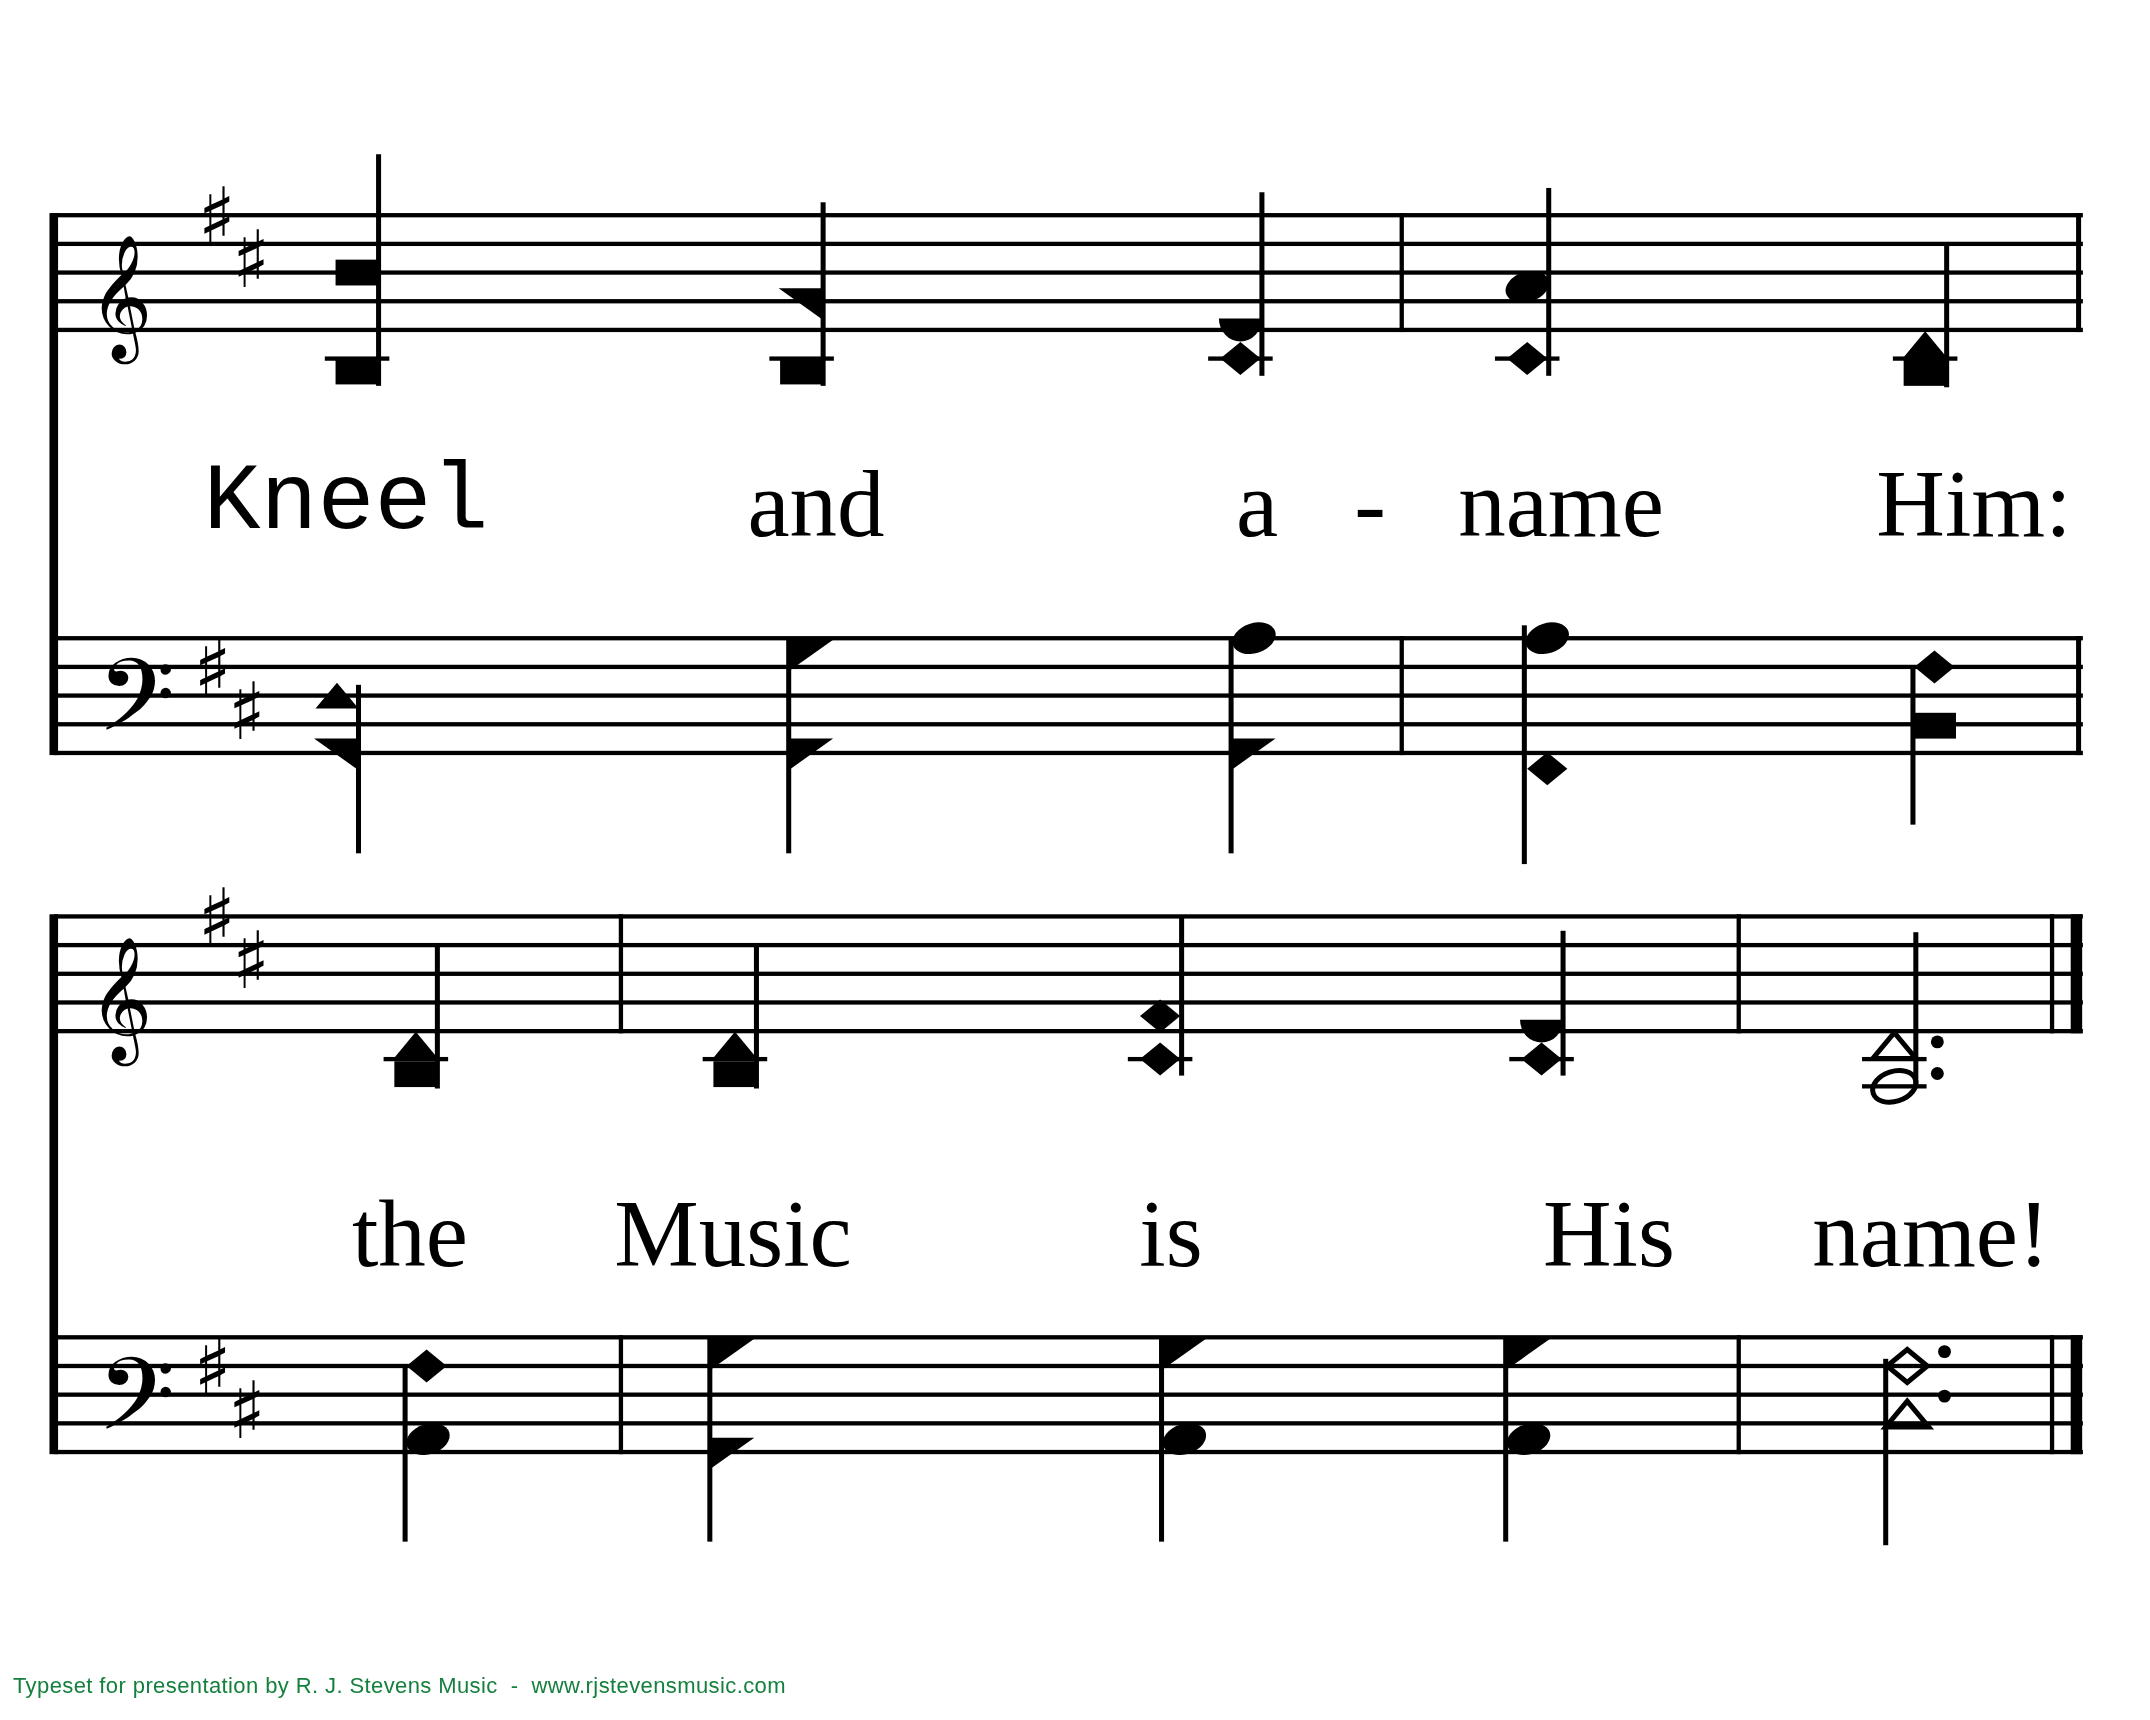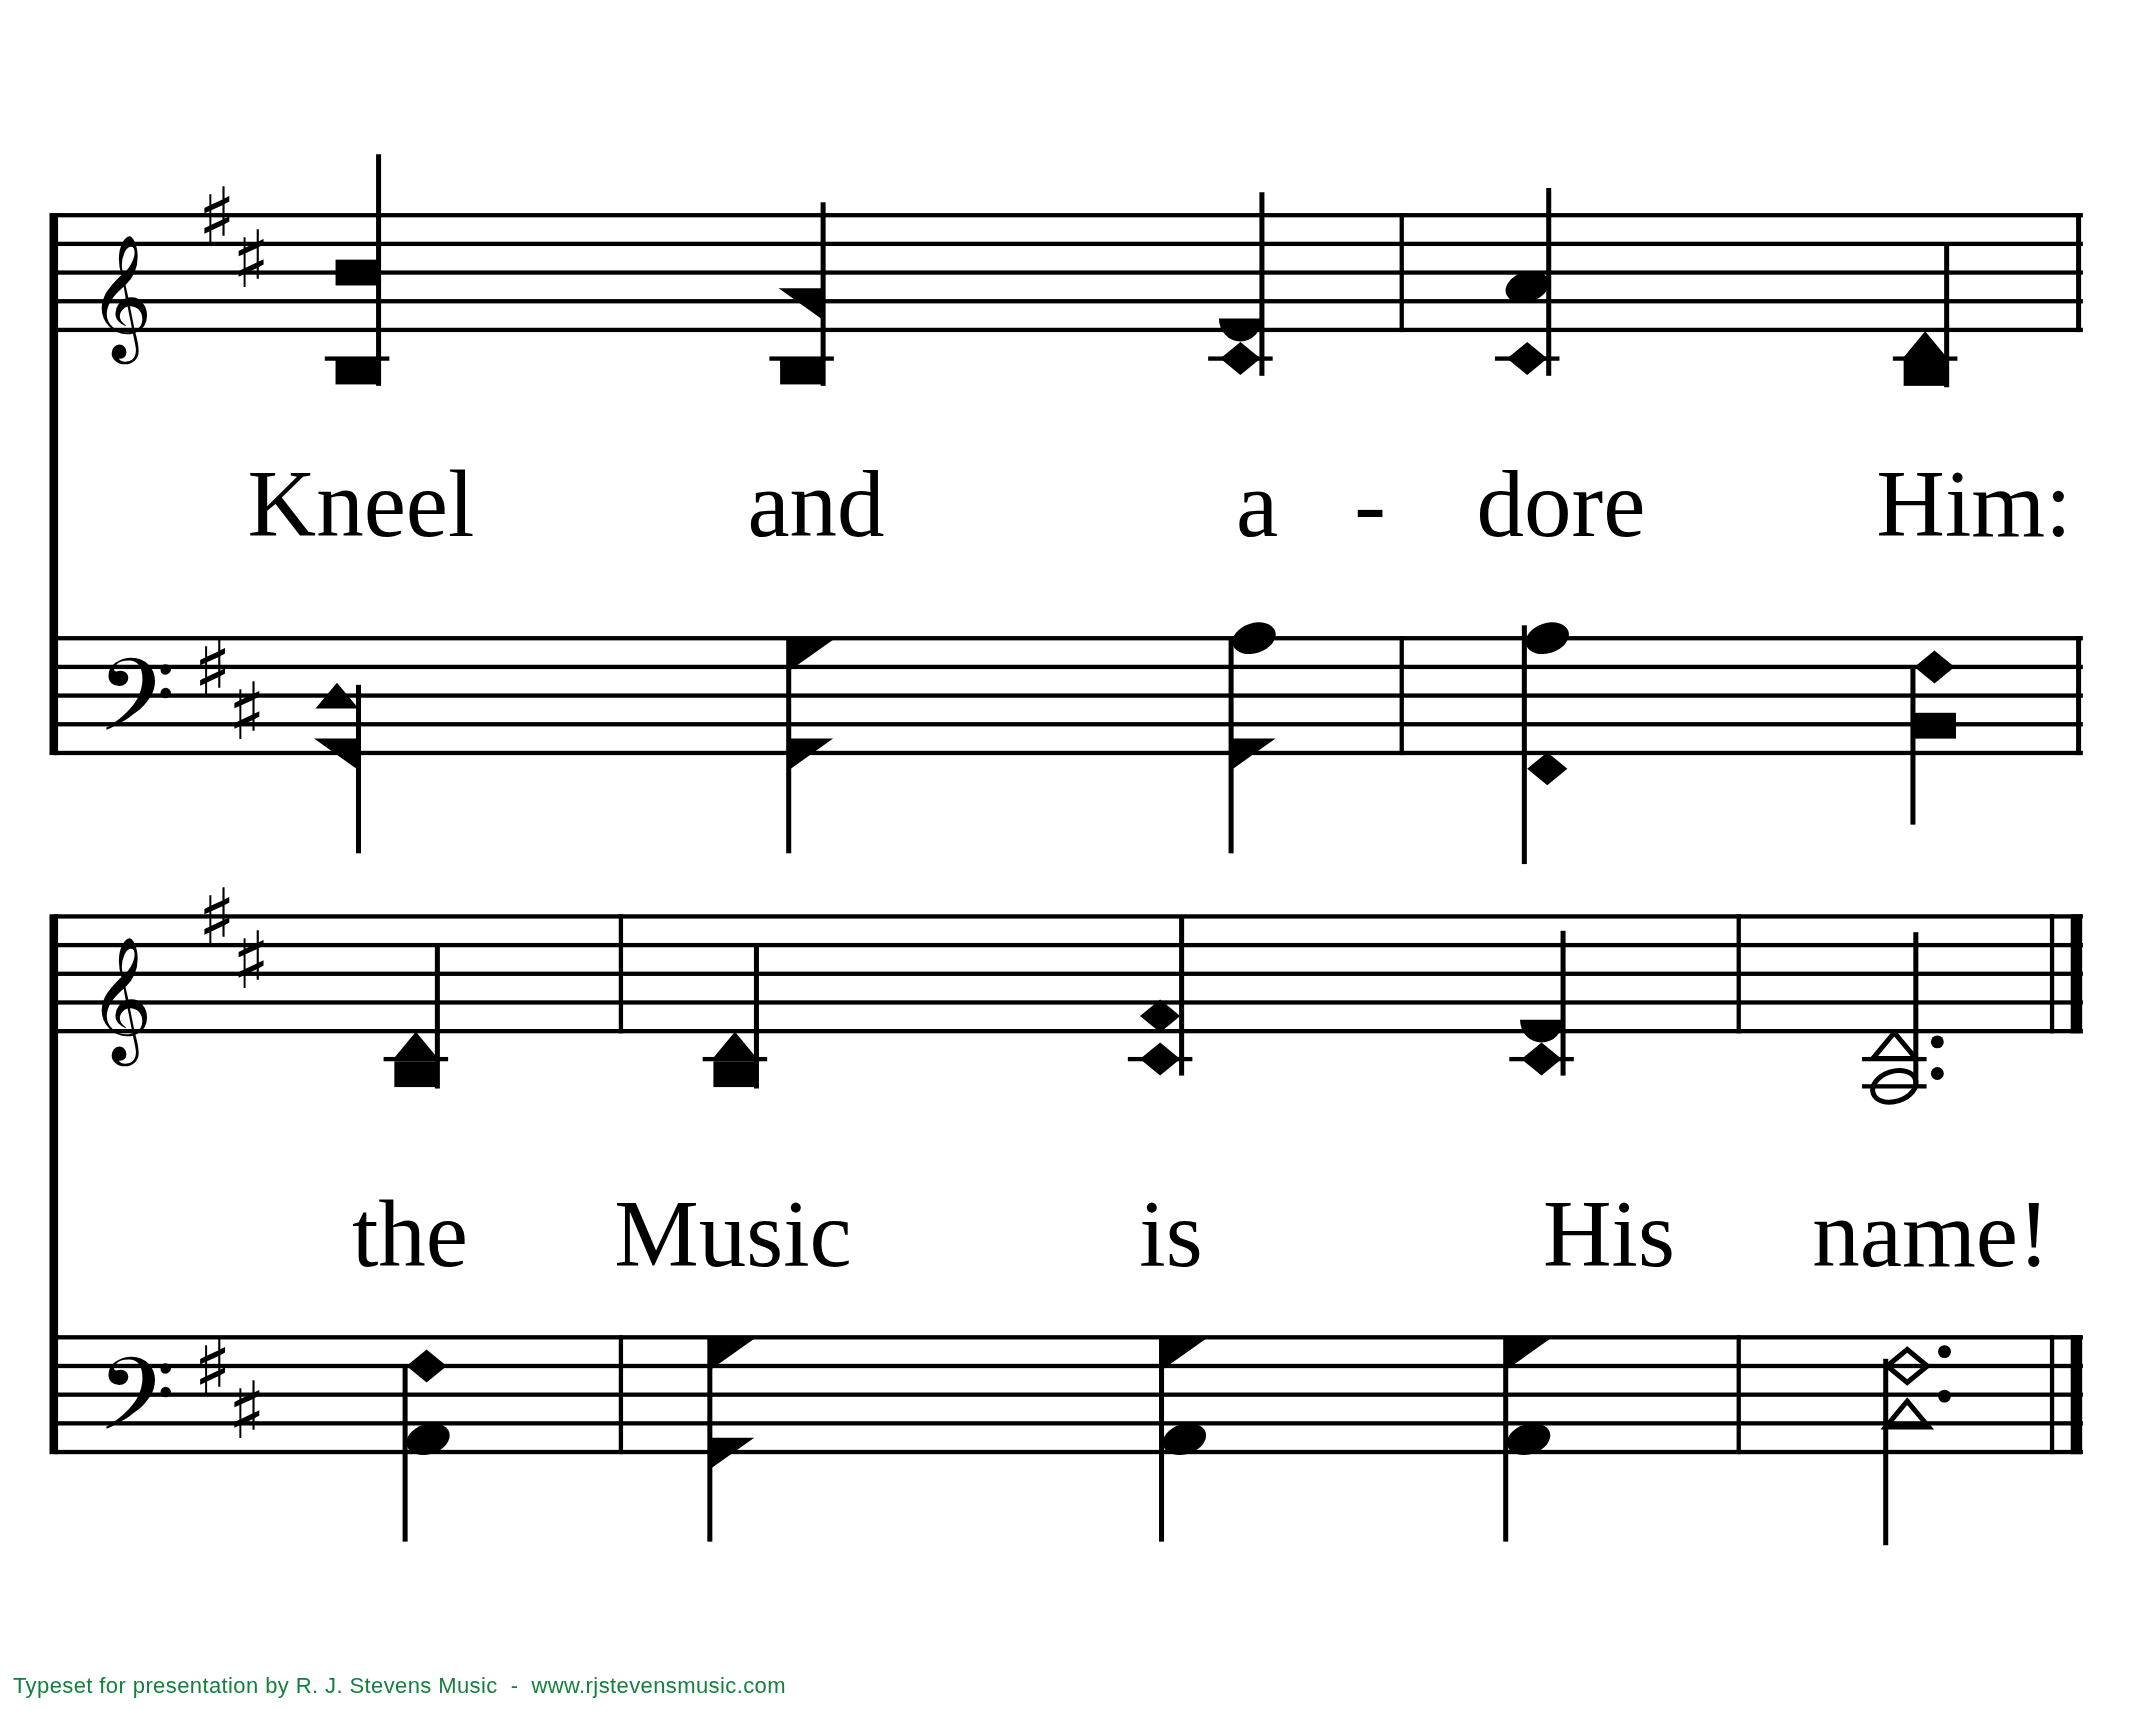--- a/index.html
+++ b/index.html
@@ -134,25 +134,25 @@
       <text x="350" y="400" text-anchor="middle" fill="#000000" font-family="&quot;DejaVu Sans&quot;, sans-serif" font-size="110" font-weight="bold">♯</text>
       <text x="296" y="970" text-anchor="middle" fill="#000000" font-family="&quot;DejaVu Sans&quot;, sans-serif" font-size="110" font-weight="bold">♯</text>
       <text x="344" y="1030" text-anchor="middle" fill="#000000" font-family="&quot;DejaVu Sans&quot;, sans-serif" font-size="110" font-weight="bold">♯</text>
       <text x="302" y="1318" text-anchor="middle" fill="#000000" font-family="&quot;DejaVu Sans&quot;, sans-serif" font-size="110" font-weight="bold">♯</text>
       <text x="350" y="1378" text-anchor="middle" fill="#000000" font-family="&quot;DejaVu Sans&quot;, sans-serif" font-size="110" font-weight="bold">♯</text>
       <text x="296" y="1945" text-anchor="middle" fill="#000000" font-family="&quot;DejaVu Sans&quot;, sans-serif" font-size="110" font-weight="bold">♯</text>
       <text x="344" y="2005" text-anchor="middle" fill="#000000" font-family="&quot;DejaVu Sans&quot;, sans-serif" font-size="110" font-weight="bold">♯</text>
     </svg>
 
   <div class="lyrics-line" id="lyrics-line-1">
-      <span class="lyric-word" style="left: 361px; top: 449px;">Kneel</span>
+      <span class="lyric-word" style="left: 346px; top: 449px; font-family: Liberation Mono, monospace;">Kneel</span>
       <span class="lyric-word" style="left: 816px; top: 449px;">and</span>
       <span class="lyric-word" style="left: 1257px; top: 449px;">a</span>
       <span class="lyric-word" style="left: 1370px; top: 449px;">-</span>
-      <span class="lyric-word" style="left: 1561px; top: 449px;">dore</span>
+      <span class="lyric-word" style="left: 1561px; top: 449px;">name</span>
       <span class="lyric-word" style="left: 1974px; top: 449px;">Him:</span>
     </div>
   <div class="lyrics-line" id="lyrics-line-2">
       <span class="lyric-word" style="left: 410px; top: 1179px;">the</span>
       <span class="lyric-word" style="left: 733px; top: 1179px;">Music</span>
       <span class="lyric-word" style="left: 1171px; top: 1179px;">is</span>
       <span class="lyric-word" style="left: 1609px; top: 1179px;">His</span>
       <span class="lyric-word" style="left: 1931px; top: 1179px;">name!</span>
     </div>
 

